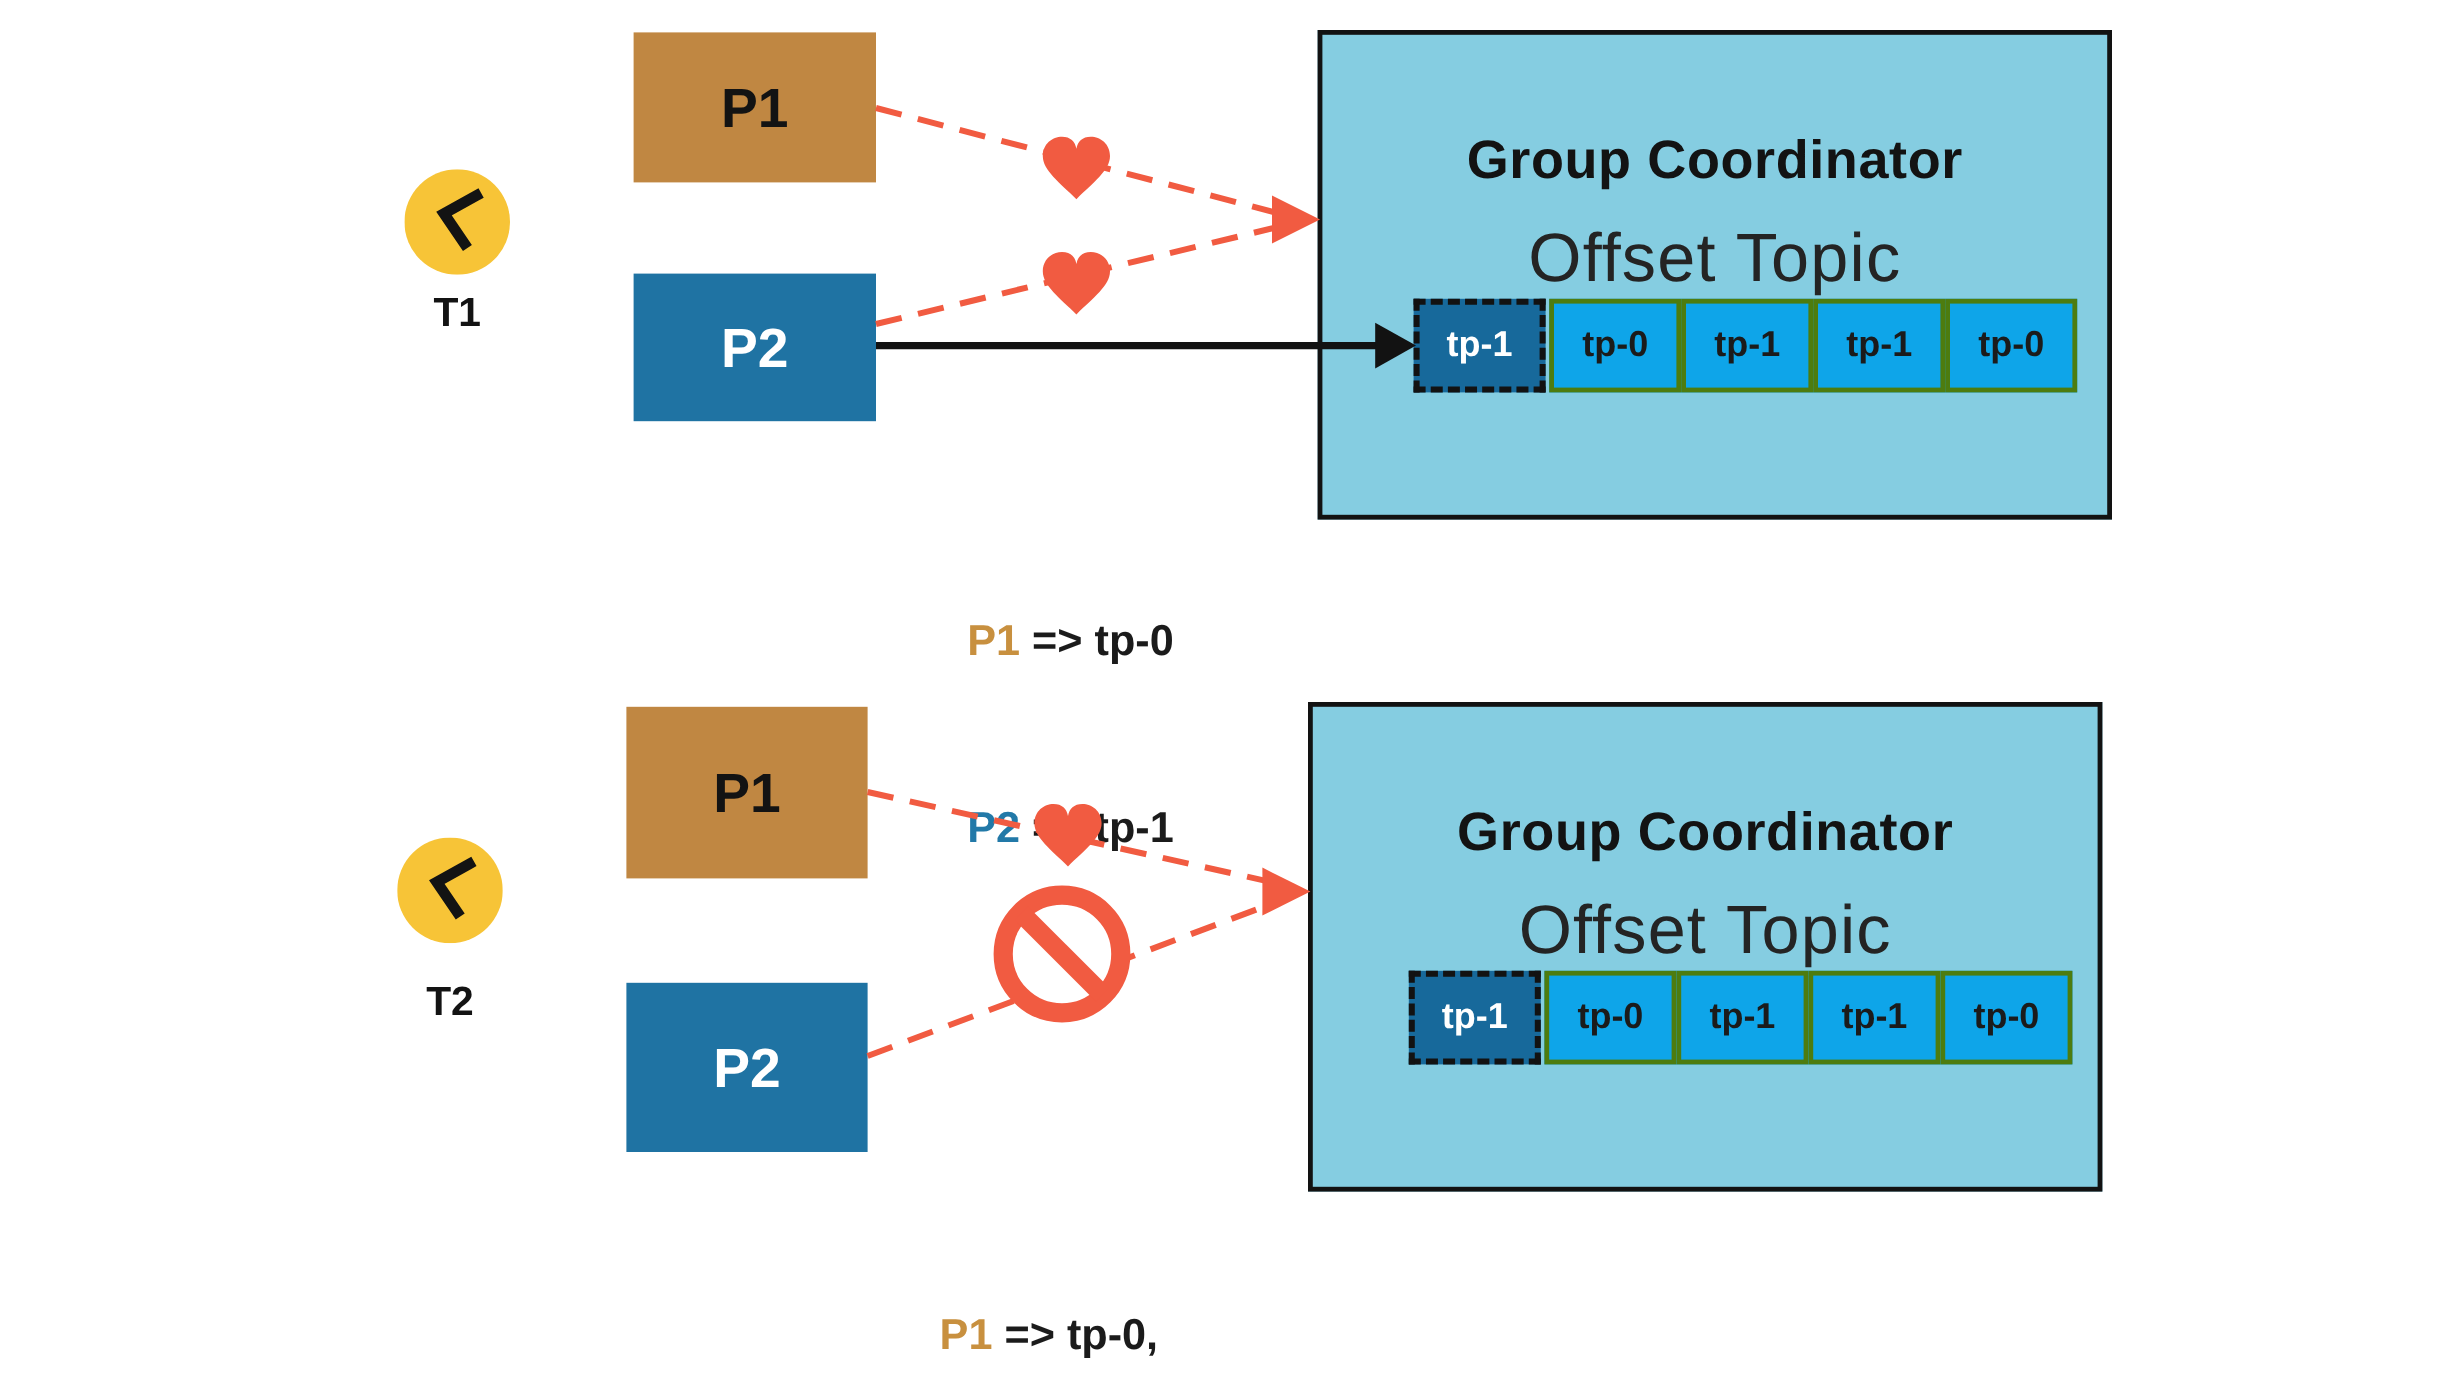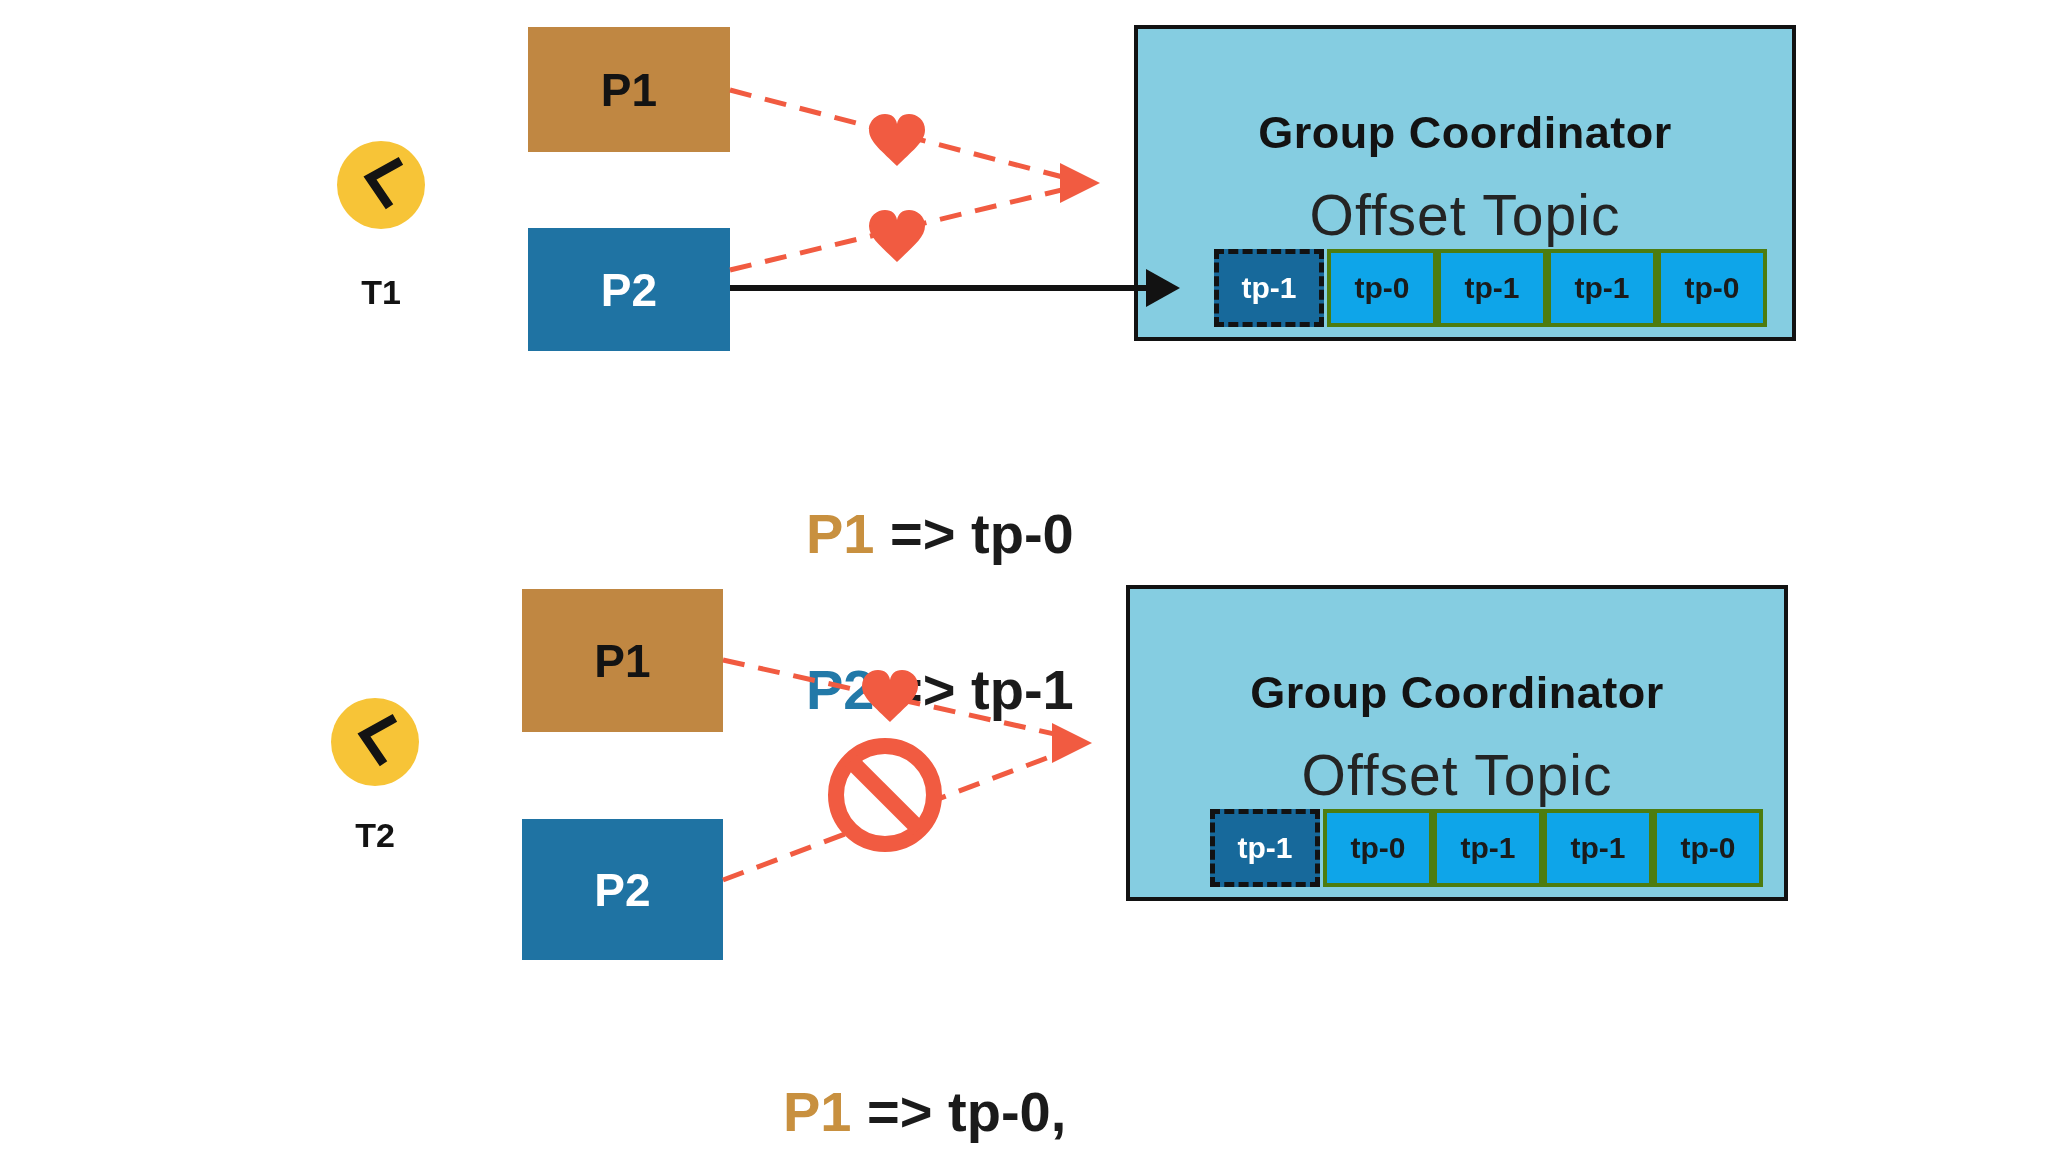--- a/index.html
+++ b/index.html
@@ -34,26 +34,25 @@
   
   .clock { position: absolute; width: 88px; height: 88px; z-index: 2; }
   .time-label {
     position: absolute; width: 88px; text-align: center;
     font-weight: 700; font-size: 34px; color: #131313; z-index: 2;
   }
 
   
   .coordinator {
     position: absolute;
-    width: 662px; height: 316px;
+    width: 662px; height: 408px;
     background: #85CDE1;
     border: 4px solid #121212;
     box-sizing: border-box;
     z-index: 1;
-    margin-left: 36px;
   }
   .coordinator .gc-title {
     position: absolute; left: 0; top: 78px; width: 100%;
     text-align: center; font-weight: 700; font-size: 45px;
     line-height: 52px; color: #131313; letter-spacing: 0.5px;
   }
   .coordinator .gc-subtitle {
     position: absolute; left: 0; top: 164px; width: 100%;
     text-align: center; font-weight: 400; font-size: 57px;
     line-height: 44px; color: #242424; letter-spacing: 1px;
@@ -72,38 +71,38 @@
   }
   .pcell.active {
     background: #17699B; color: #ffffff;
     border: 5px dashed #121212;
     margin-right: 3px;
   }
 
   
   .note {
     position: absolute;
-    font-weight: 700; font-size: 56px; line-height: 52px;
+    font-weight: 700; font-size: 36px; line-height: 52px;
     color: #1b1b1b; z-index: 2; white-space: pre;
   }
   .note .c-orange { color: #C8903F; }
   .note .c-blue   { color: #2279A8; }
 </style>
 </head>
 <body>
 
 <div id="canvas">
 
   <div>
 
     <svg class="clock" style="left:337px; top:141px;" viewBox="0 0 88 88">
       <circle cx="44" cy="44" r="44" fill="#F7C437"></circle>
       <polyline points="60,22 33,37 50,62" fill="none" stroke="#131313" stroke-width="9" stroke-linecap="square" stroke-linejoin="miter"></polyline>
     </svg>
-    <div class="time-label" style="left:337px; top:273px;">T1</div>
+    <div class="time-label" style="left:337px; top:242px;">T1</div>
 
     <div class="consumer-box orange" style="left:528px; top:27px; width:202px; height:125px;">
       <span>P1</span>
     </div>
     <div class="consumer-box blue" style="left:528px; top:228px; width:202px; height:123px;">
       <span>P2</span>
     </div>
 
     <div class="coordinator" style="left:1098px; top:25px;">
       <div class="gc-title">Group Coordinator</div>

